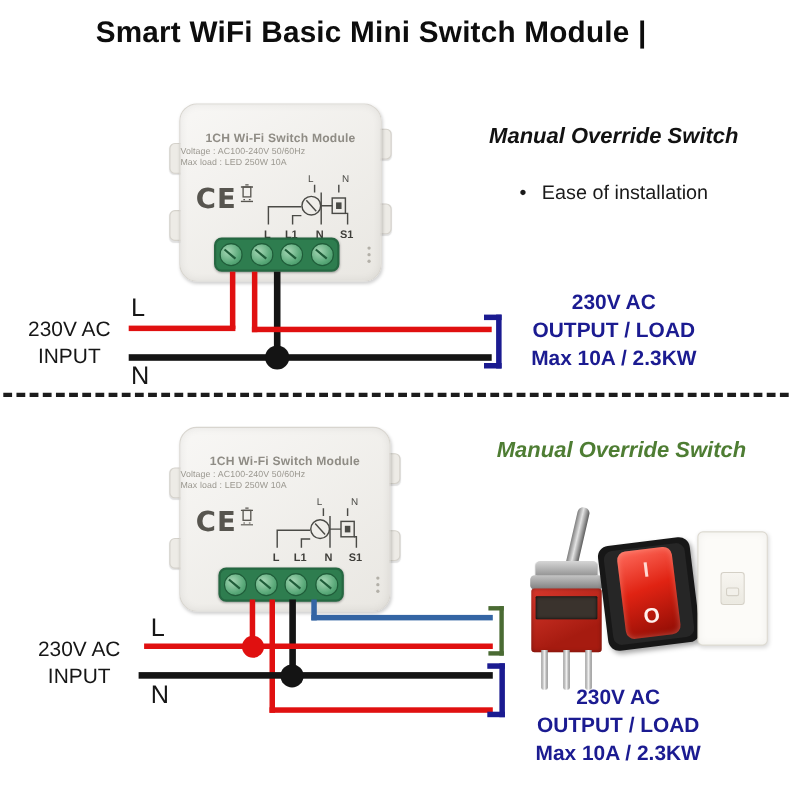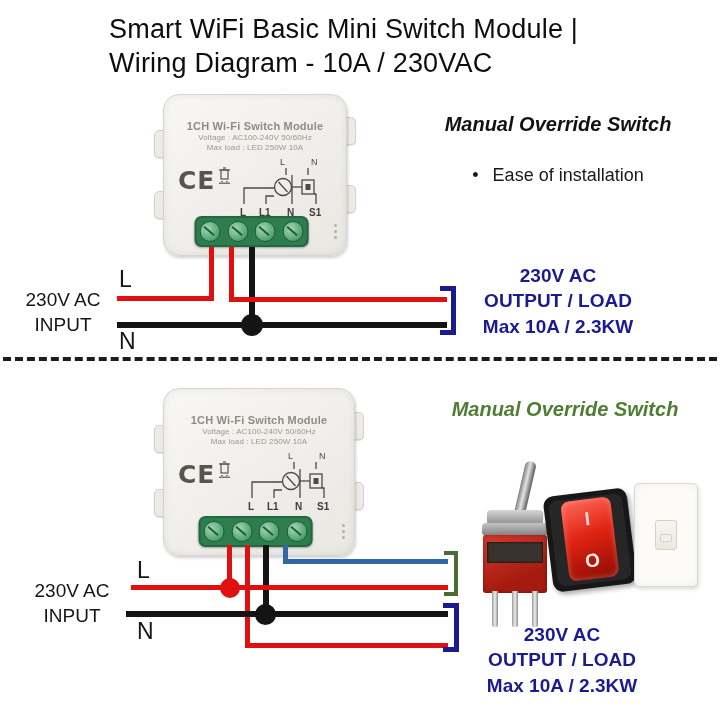--- a/index.html
+++ b/index.html
@@ -1,28 +1,28 @@
 <!DOCTYPE html>
 <html><head>
 <meta charset="utf-8">
 <style>
   html,body{margin:0;padding:0;background:#ffffff;}
   #page{position:relative;width:720px;height:720px;background:#ffffff;font-family:"Liberation Sans",sans-serif;overflow:hidden;}
 
   
-  .title{position:absolute;left:109px;top:12px;font-size:27px;font-weight:400;color:#0d0d0d;line-height:1.27;letter-spacing:.2px;}
+  .title{position:absolute;left:87px;top:12px;font-size:27px;font-weight:700;color:#0d0d0d;line-height:1.27;letter-spacing:.2px;}
 
   
   .module{position:absolute;}
   .module-body{position:absolute;inset:0;background:linear-gradient(145deg,#f8f7f5,#e9e7e2);border:1px solid #d8d5cf;border-radius:16px;box-shadow:inset 0 0 8px rgba(0,0,0,.07),1px 2px 3px rgba(0,0,0,.18);}
   .ear{position:absolute;width:13px;height:26px;background:#edebe6;border:1px solid #d5d2cb;border-radius:5px;box-shadow:0 1px 1px rgba(0,0,0,.12);}
   .ear.lt{left:-9px;top:22%;} .ear.lb{left:-9px;top:60%;}
   .ear.rt{right:-9px;top:14%;} .ear.rb{right:-9px;top:56%;}
   .module-name{margin-top:25px;text-align:center;font-size:11px;font-weight:700;color:#8f8c85;letter-spacing:.2px;}
-  .module-spec{text-align:center;font-size:8px;color:#9a978f;margin-top:1px;letter-spacing:.1px;}
+  .module-spec{font-size:8px;color:#9a978f;margin-top:1px;letter-spacing:.1px;}
   .module-mid{display:flex;align-items:flex-start;margin-top:4px;padding:0 14px;}
   .ce-wrap{display:flex;align-items:flex-start;gap:3px;margin-top:10px;}
   .ce{font-size:25px;font-weight:600;color:#57554f;font-family:"DejaVu Sans",sans-serif;letter-spacing:1px;}
   .schematic{margin-left:auto;}
   .terminals{position:absolute;bottom:8px;left:50%;transform:translateX(-53%);width:110px;height:27px;background:#2e7d4f;border:2px solid #256741;border-radius:7px;display:flex;align-items:center;justify-content:space-around;box-shadow:0 1px 2px rgba(0,0,0,.3);}
   .screw{width:19px;height:19px;border-radius:50%;background:radial-gradient(circle at 35% 35%,#a5d6b4,#58a878 62%,#3c8a5c);border:1px solid #1f5c39;position:relative;}
   .screw::after{content:"";position:absolute;left:2px;top:8px;width:13px;height:2px;background:#1f5c39;transform:rotate(40deg);}
   .vent{position:absolute;right:9px;bottom:16px;display:flex;flex-direction:column;gap:3px;align-items:center;}
   .vent i{width:3px;height:3px;border-radius:50%;background:#b3b0a8;}
 
@@ -72,21 +72,20 @@
   .p-switch{position:absolute;left:50%;top:50%;transform:translate(-50%,-50%);width:20px;height:28px;border:1px solid #d4d0c6;border-radius:3px;background:linear-gradient(#f7f5f0,#ebe9e1);}
   .p-switch::after{content:"";position:absolute;left:4px;top:13px;width:10px;height:6px;border:1px solid #d4d0c6;border-radius:2px;background:#f2f0ea;}
 </style>
 </head>
 <body>
 
 <div id="page">
 
   <div class="title">
     <div>Smart WiFi Basic Mini Switch Module |</div>
-    <div>Wiring Diagram - 10A / 230VAC</div>
   </div>
 
   <div class="module" style="left:163px;top:94px;width:184px;height:162px;">
     <div class="ear lt"></div>
     <div class="ear lb"></div>
     <div class="ear rt"></div>
     <div class="ear rb"></div>
     <div class="module-body">
       <div class="module-name">1CH Wi-Fi Switch Module</div>
       <div class="module-spec">Voltage : AC100-240V 50/60Hz</div>

